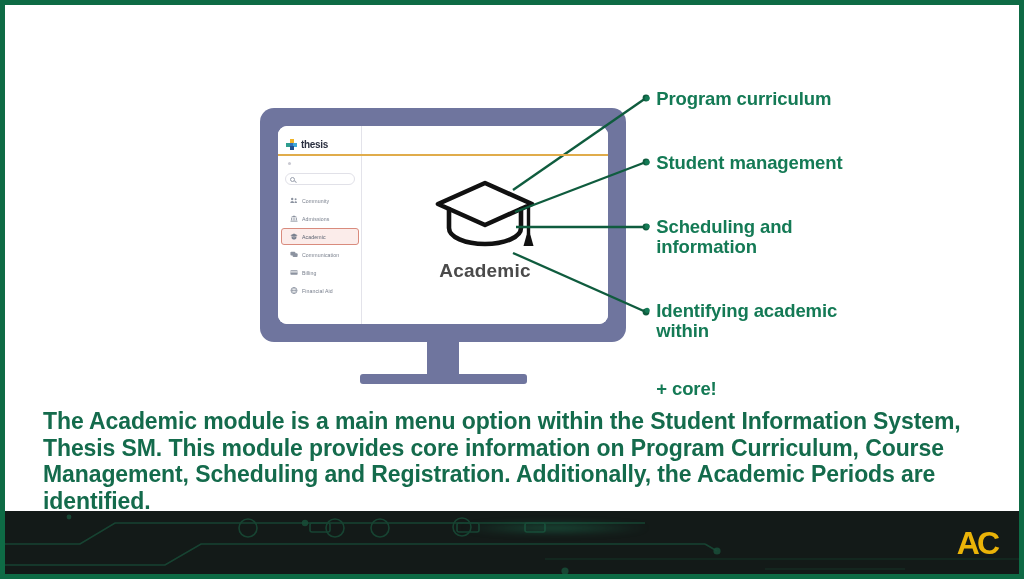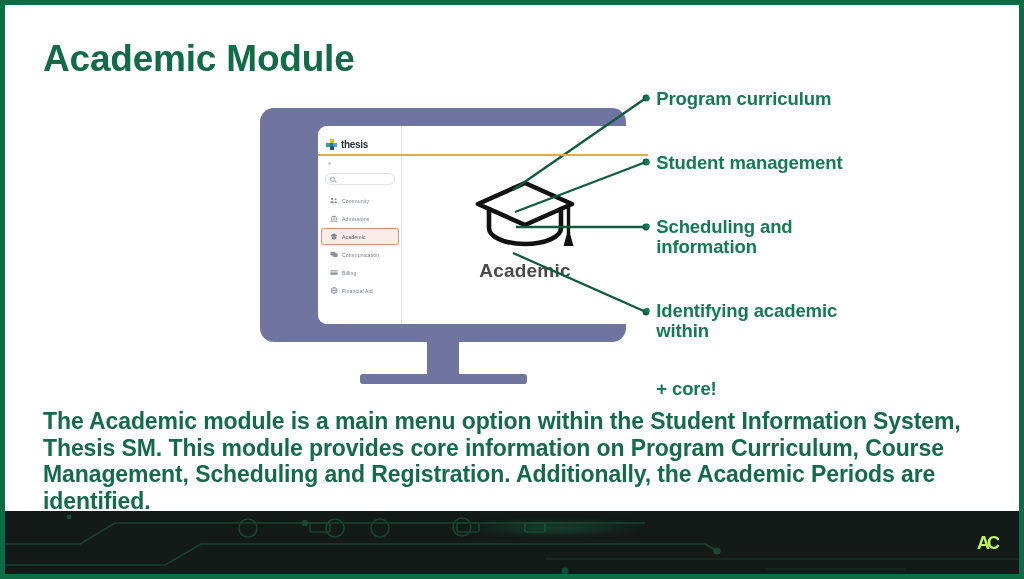--- a/index.html
+++ b/index.html
@@ -51,21 +51,20 @@
   }
   .monitor-screen {
     position: absolute;
     left: 18px;
     top: 18px;
     width: 330px;
     height: 198px;
     background: #ffffff;
     border-radius: 9px;
     overflow: hidden;
-    margin-left: 40px;
   }
   .monitor-neck {
     position: absolute;
     left: 167px;
     top: 234px;
     width: 32px;
     height: 34px;
     background: #6f759e;
   }
   .monitor-base {
@@ -287,34 +286,33 @@
     left: 455px; top: 10px;
     width: 190px; height: 14px;
     background: radial-gradient(ellipse at center, rgba(30,120,85,0.55), rgba(19,26,24,0) 70%);
     filter: blur(3px);
   }
   .ac-logo {
     position: absolute;
     right: 22px;
     top: 50%;
     transform: translateY(-50%);
-    font-size: 18px;
-    font-weight: bold;
-    color: #bef264;
+    font-size: 32px;
+    font-weight: bold;
+    color: #eab308;
     letter-spacing: -3px;
     font-family: "Liberation Sans", sans-serif;
     margin-left: 16px;
   }
 </style>
 </head>
 <body>
 
 <div class="slide">
 
-  <div class="title">Academic Module</div>
 
   <div class="monitor-wrap">
     <div class="monitor-body">
       <div class="monitor-screen">
         <div class="app">
 
           <div class="app-sidebar">
             <div class="brand">
               <span class="brand-mark">
                 <i class="bm1"></i>

